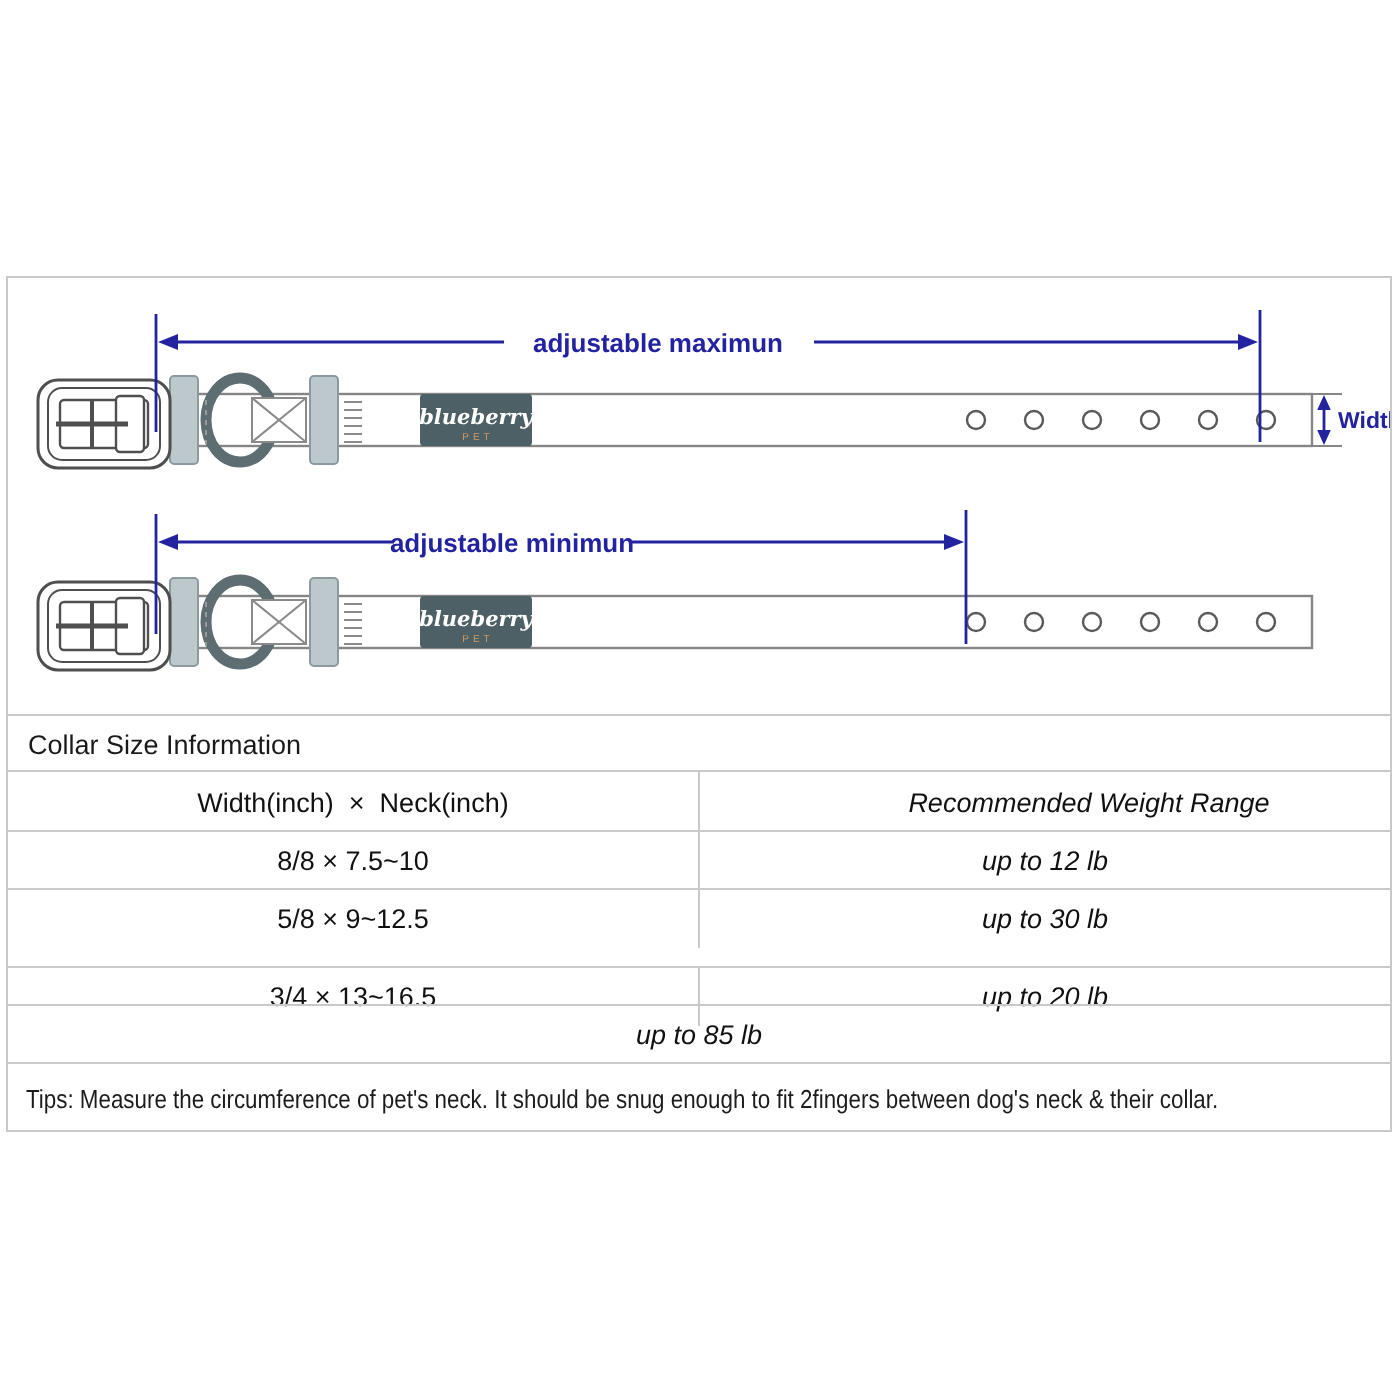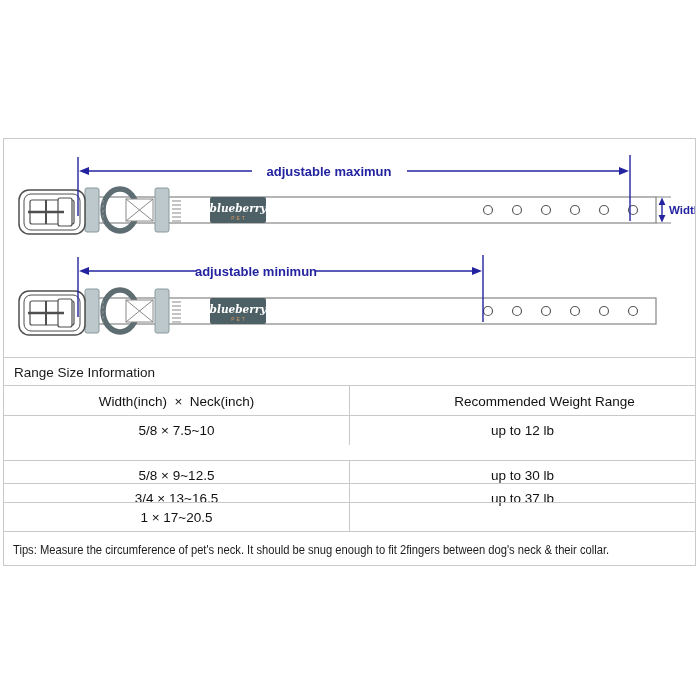--- a/index.html
+++ b/index.html
@@ -7,26 +7,26 @@
           font-family:"Liberation Sans",sans-serif;color:#1a1a1a;}
   .frame{position:absolute;left:3px;top:138px;width:691px;height:426px;
          border:1px solid #c9c9c9;background:#fff;}
   .diagram{position:absolute;left:0;top:0;width:691px;height:218px;}
   .title-row{position:absolute;left:0;top:218px;width:681px;height:28px;
              border-top:1px solid #c9c9c9;display:flex;align-items:center;
              padding-left:10px;font-size:13.5px;color:#1a1a1a;}
   .trow{position:absolute;left:0;width:691px;display:flex;border-top:1px solid #c9c9c9;}
   .header-row{top:246px;height:30px;gap:44px;}
   .r0{top:276px;height:29px;}
-  .r1{top:321px;height:29px;}
+  .r1{top:305px;height:29px;}
   .r2{top:344px;height:29px;}
   .r3{top:363px;height:29px;}
   .cell{display:flex;align-items:center;justify-content:center;font-size:13.5px;color:#111;}
   .cell.left{width:345px;border-right:1px solid #c9c9c9;}
-  .cell.right{flex:1;}
+  .cell.right{flex:1;font-style:italic;}
   .tips-row{position:absolute;left:0;top:392px;width:691px;height:34px;
             border-top:1px solid #c9c9c9;display:flex;align-items:center;}
   .tips-row span{display:inline-block;margin-left:9px;font-size:13px;color:#1c1c1c;
                  transform:scaleX(0.86);transform-origin:0 50%;white-space:nowrap;}
   text{font-family:"Liberation Sans",sans-serif;}
   .anno{fill:#2323a0;font-weight:bold;}
   .brand{font-family:"DejaVu Serif",serif;font-style:italic;font-weight:bold;fill:#ffffff;}
   .brandsub{fill:#d29a62;letter-spacing:2px;}
 </style>
 </head>
@@ -141,41 +141,41 @@
           <line x1="483" y1="255" x2="483" y2="322"></line>
           <line x1="87" y1="271" x2="197" y2="271"></line>
           <line x1="315" y1="271" x2="474" y2="271"></line>
         </g>
         <polygon points="79,271 89,267 89,275" fill="#2323a0"></polygon>
         <polygon points="482,271 472,267 472,275" fill="#2323a0"></polygon>
         <text x="256" y="276" text-anchor="middle" font-size="13" class="anno">adjustable minimun</text>
       </g>
     </svg>
 
-    <div class="title-row">Range Size Information</div>
+    <div class="title-row">Collar Size Information</div>
 
     <div class="trow header-row">
       <div class="cell left">Width(inch)&nbsp; × &nbsp;Neck(inch)</div>
       <div class="cell right">Recommended Weight Range</div>
     </div>
 
     <div class="trow r0">
-      <div class="cell left">5/8 × 7.5~10</div>
+      <div class="cell left">8/8 × 7.5~10</div>
       <div class="cell right">up to 12 lb</div>
     </div>
     <div class="trow r1">
       <div class="cell left">5/8 × 9~12.5</div>
       <div class="cell right">up to 30 lb</div>
     </div>
     <div class="trow r2">
       <div class="cell left">3/4 × 13~16.5</div>
-      <div class="cell right">up to 37 lb</div>
+      <div class="cell right">up to 20 lb</div>
     </div>
     <div class="trow r3">
-      <div class="cell left">1 × 17~20.5</div>
+      <div class="cell right">up to 85 lb</div>
     </div>
 
     <div class="tips-row">
       <span>Tips: Measure the circumference of pet's neck. It should be snug enough to fit 2fingers between dog's neck &amp; their collar.</span>
     </div>
 
   </div>
 </div>
 
 </body></html>

